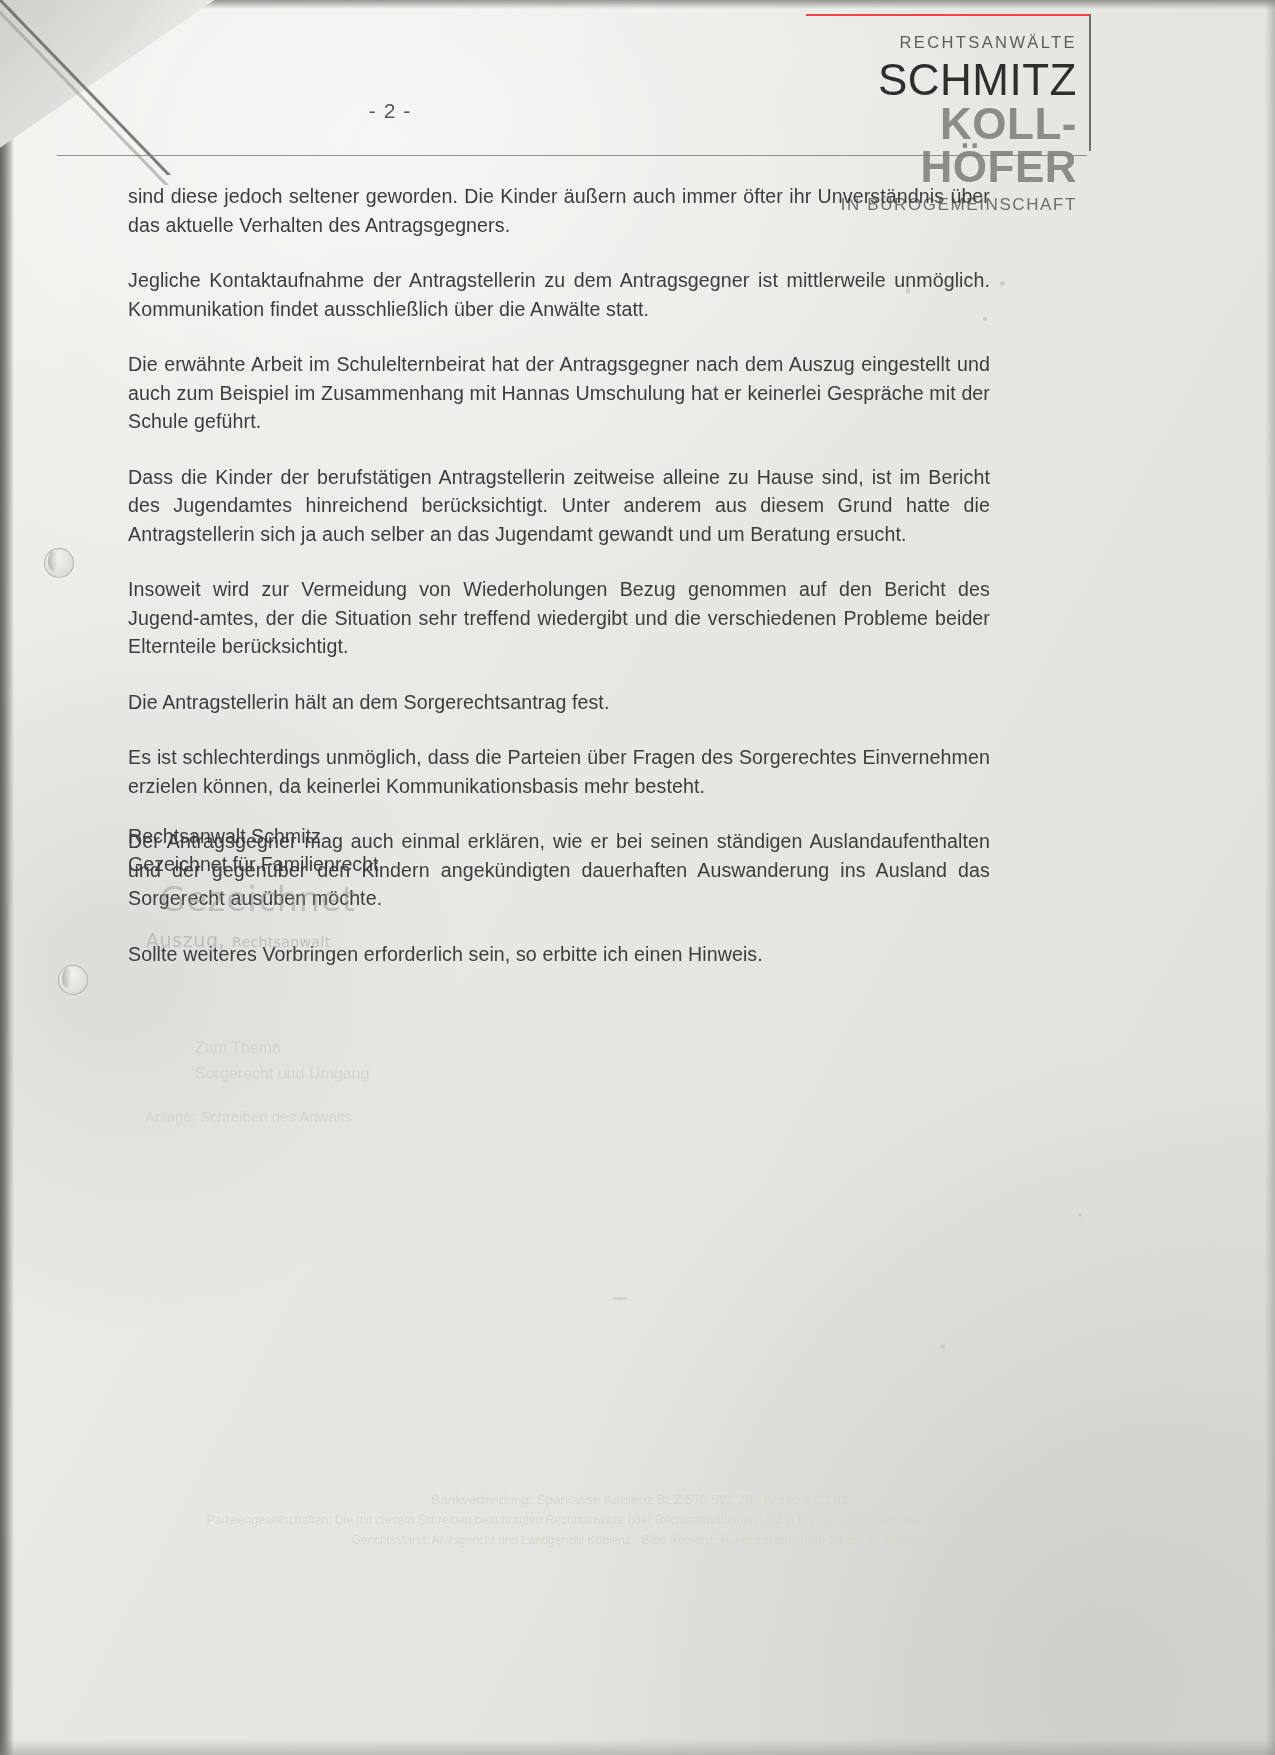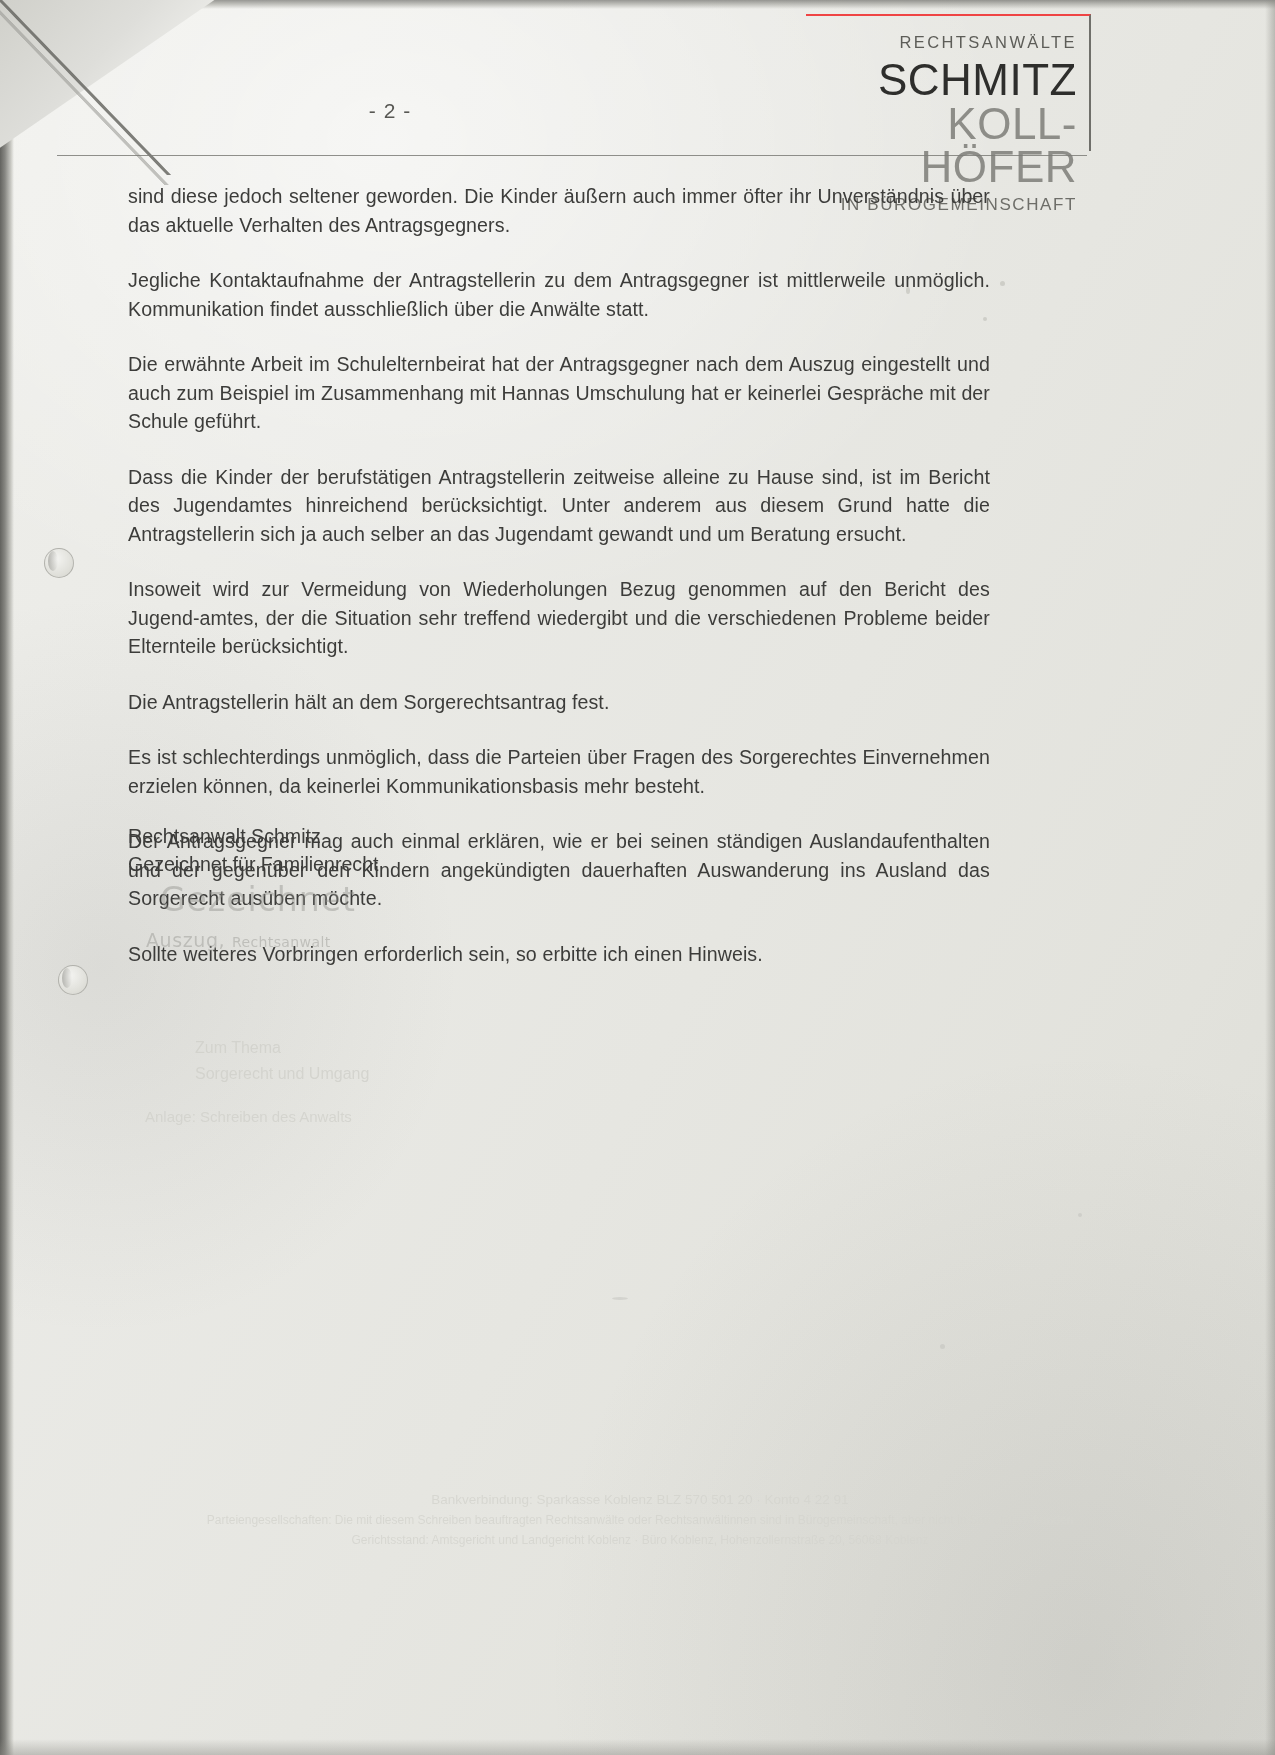--- a/index.html
+++ b/index.html
@@ -55,21 +55,21 @@
 
   
   #letterhead{
     position:absolute;left:806px;top:14px;width:285px;height:137px;
     border-top:2px solid #ef4444;border-right:2px solid #6f6f6a;
     box-sizing:border-box;
   }
   #letterhead .lh-inner{position:absolute;right:12px;top:18px;text-align:right;width:265px;}
   .lh-kicker{font-size:16.5px;letter-spacing:2.4px;color:#5d5d58;line-height:1;}
   .lh-name1{font-size:44px;letter-spacing:.5px;color:#2e2e2c;line-height:.98;margin-top:7px;font-weight:400;}
-  .lh-name2{font-size:44px;letter-spacing:.5px;color:#8d8d88;line-height:.98;margin-top:1px;font-weight:400;}
+  .lh-name2{font-size:44px;letter-spacing:.5px;color:#8d8d88;line-height:.98;margin-top:1px;font-weight:700;}
   .lh-sub{font-size:17px;letter-spacing:1.6px;color:#6e6e69;line-height:1;margin-top:8px;}
 
   
   #pageno{position:absolute;left:0;top:99px;width:780px;text-align:center;font-size:21px;color:#575753;letter-spacing:1px;}
   #rule{position:absolute;left:57px;top:155px;width:1030px;height:0;border-top:1.5px solid #7d7d78;opacity:.85;}
 
   
   #body{position:absolute;left:128px;top:182px;width:862px;}
   #body p{
     margin:0 0 27px 0;font-size:19.6px;line-height:28.5px;

